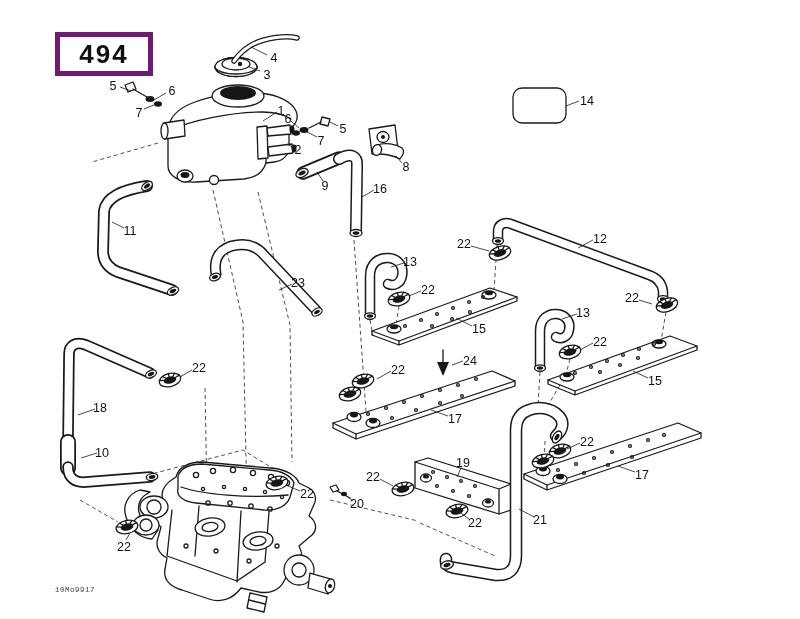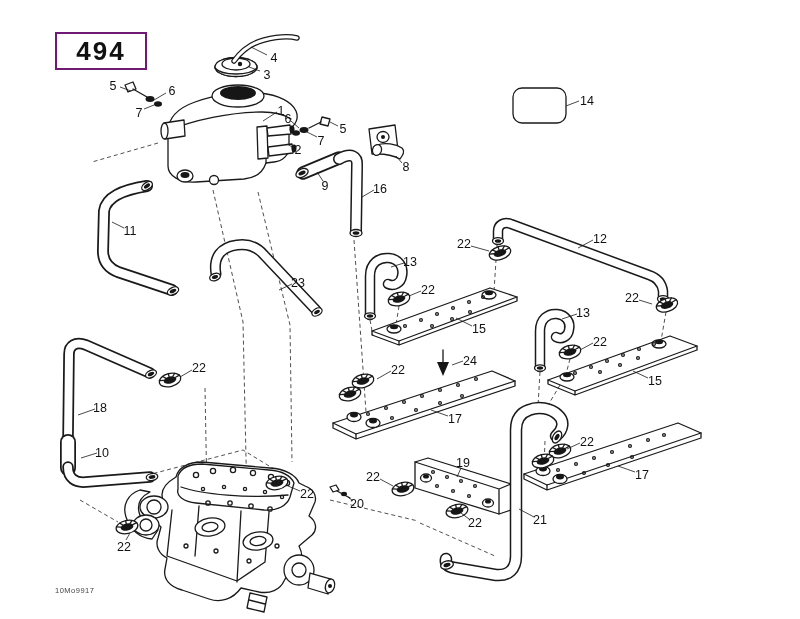--- a/index.html
+++ b/index.html
@@ -1,21 +1,21 @@
 <!DOCTYPE html>
 <html><head>
 <meta charset="utf-8">
 <style>
   html,body{margin:0;padding:0;background:#fff;}
   .stage{position:relative;width:800px;height:619px;background:#ffffff;overflow:hidden;
          font-family:"Liberation Sans",sans-serif;}
-  .fig-box{position:absolute;left:55px;top:32px;width:88px;height:34px;border:2px solid #701a75;
+  .fig-box{position:absolute;left:55px;top:32px;width:88px;height:34px;border:5px solid #701a75;
            display:flex;align-items:center;justify-content:center;
            font-weight:bold;font-size:26px;letter-spacing:2px;color:#111;background:#fff;}
-  .code{position:absolute;left:55px;top:586px;font-size:7.5px;color:#444;letter-spacing:.5px;}
+  .code{position:absolute;left:55px;top:586px;font-size:7.5px;color:#444;letter-spacing:.5px;font-family:Liberation Mono, monospace;}
   svg{position:absolute;left:0;top:0;}
   .ink{stroke:#1a1a1a;fill:none;stroke-width:1.3;stroke-linecap:round;stroke-linejoin:round;}
   .fillw{fill:#ffffff;stroke:#1a1a1a;stroke-width:1.3;stroke-linejoin:round;}
   .dark{fill:#161616;stroke:none;}
   .dash{stroke:#3c3c3c;stroke-width:.9;stroke-dasharray:4 3;fill:none;}
   .hose-o{stroke:#1a1a1a;fill:none;stroke-linecap:round;stroke-linejoin:round;}
   .hose-i{stroke:#ffffff;fill:none;stroke-linecap:round;stroke-linejoin:round;}
   .lead{stroke:#1a1a1a;stroke-width:.8;}
   text.callout{font-family:"Liberation Sans",sans-serif;font-size:12.5px;fill:#111;}
 </style>

